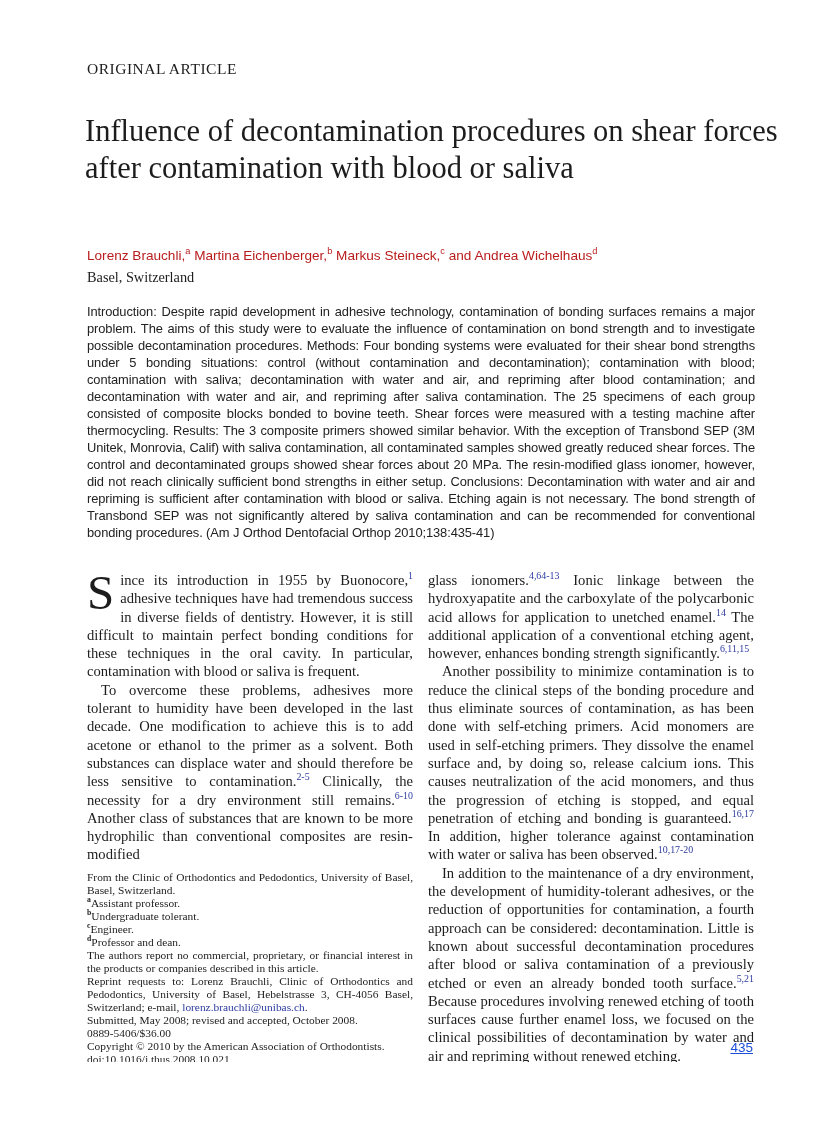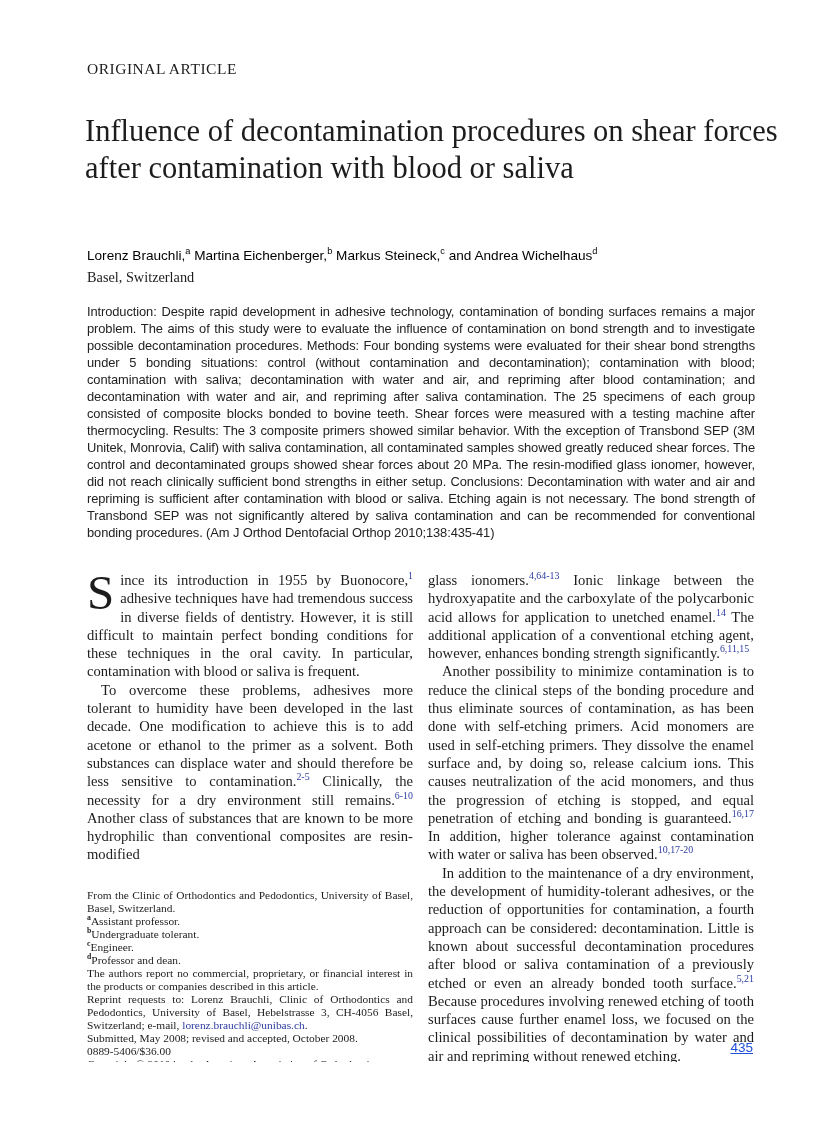--- a/index.html
+++ b/index.html
@@ -28,21 +28,21 @@
     font-size: 30.5px;
     line-height: 37px;
     font-weight: 400;
   }
   .authors-line {
     position: absolute;
     left: 87px;
     top: 248px;
     font-family: "Liberation Sans", sans-serif;
     font-size: 13.6px;
-    color: #000000;
+    color: #b91c1c;
   }
   .affiliation {
     position: absolute;
     left: 87px;
     top: 269px;
     font-size: 14.3px;
   }
   .abstract {
     position: absolute;
     left: 87px;
@@ -79,21 +79,21 @@
   }
   sup {
     font-size: 68%;
     line-height: 0;
     vertical-align: super;
   }
   sup.ref { color: #2b3aa0; }
   sup.bold { font-weight: bold; }
   .link { color: #2b3aa0; }
   .footnotes {
-    margin-top: 25px;
+    margin-top: 7px;
     font-size: 11.4px;
     line-height: 13.0px;
     text-align: justify;
   }
   .page-number {
     position: absolute;
     right: 85px;
     top: 1040px;
     font-family: "Liberation Sans", sans-serif;
     font-size: 13.5px;

